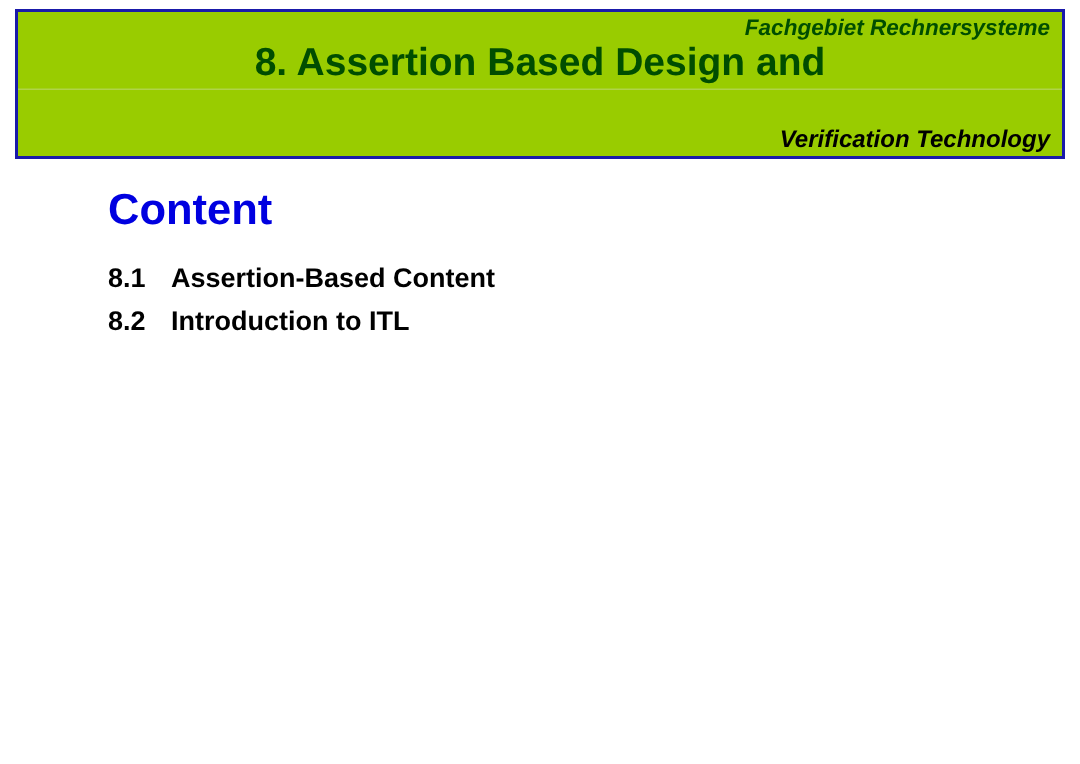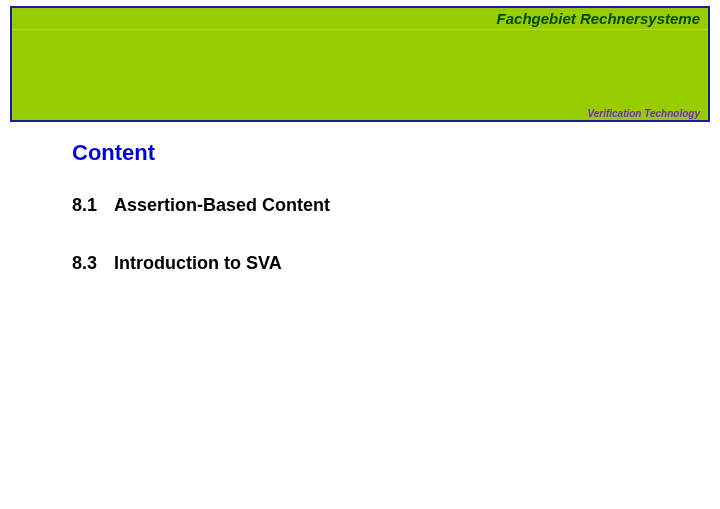--- a/index.html
+++ b/index.html
@@ -8,21 +8,21 @@
     height: 509px;
     background: white;
     font-family: Arial, Helvetica, sans-serif;
     overflow: hidden;
   }
   .banner {
     position: relative;
     margin: 6px 10px 0 10px;
     background: #99cc00;
     border: 2px solid #1a1aaa;
-    height: 116px;
+    height: 100px;
   }
   .banner-top {
     text-align: right;
     font-style: italic;
     font-weight: bold;
     color: #004d00;
     font-size: 15px;
     padding: 2px 8px 0 0;
   }
   .banner-title {
@@ -37,56 +37,57 @@
     height: 1px;
     background: #b0d34a;
     margin-top: 2px;
   }
   .banner-bottom {
     position: absolute;
     bottom: 1px;
     right: 8px;
     font-style: italic;
     font-weight: bold;
-    color: #6d28d9;
-    font-size: 10px;
+    color: #000000;
+    font-size: 16px;
   }
   .content {
     padding: 18px 0 0 72px;
   }
   .content-heading {
     color: #0000e0;
     font-weight: bold;
-    font-size: 22px;
+    font-size: 29px;
+    margin-bottom: 18px;
   }
   .toc-item {
     color: #000;
     font-weight: bold;
     font-size: 18px;
     margin-bottom: 8px;
   }
   .toc-num {
     display: inline-block;
     width: 42px;
-    margin-top: 29px;
   }
 </style>
 </head>
 <body>
 
 <div class="banner">
   <div class="banner-top">Fachgebiet Rechnersysteme</div>
   <div class="banner-title">
+    <div>8. Assertion Based Design and</div>
   </div>
   <div class="banner-divider"></div>
   <div class="banner-bottom">Verification Technology</div>
 </div>
 
 <div class="content">
   <div class="content-heading">Content</div>
 
   <div class="toc-item">
     <span class="toc-num">8.1</span><span>Assertion-Based Content</span>
   </div>
   <div class="toc-item">
-    <span class="toc-num">8.3</span><span>Introduction to SVA</span>
+    <span class="toc-num">8.2</span><span>Introduction to ITL</span>
   </div>
 </div>
 
 </body></html>

